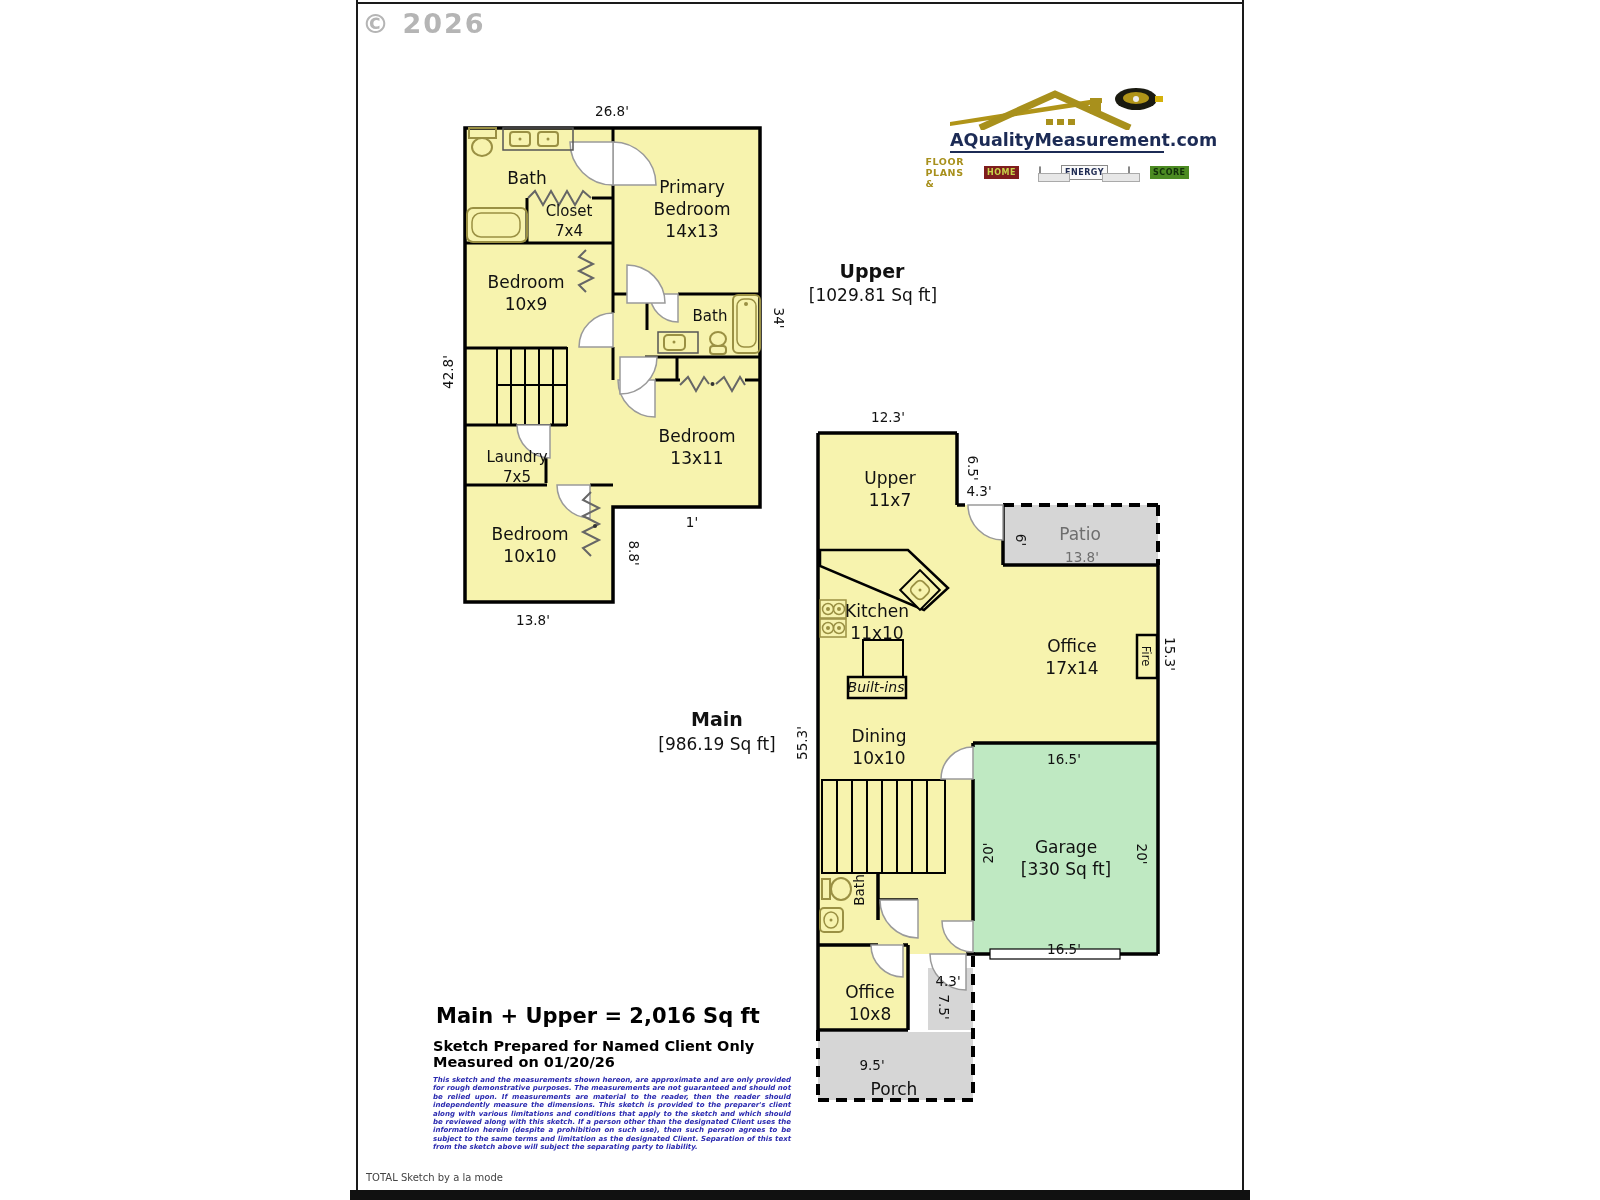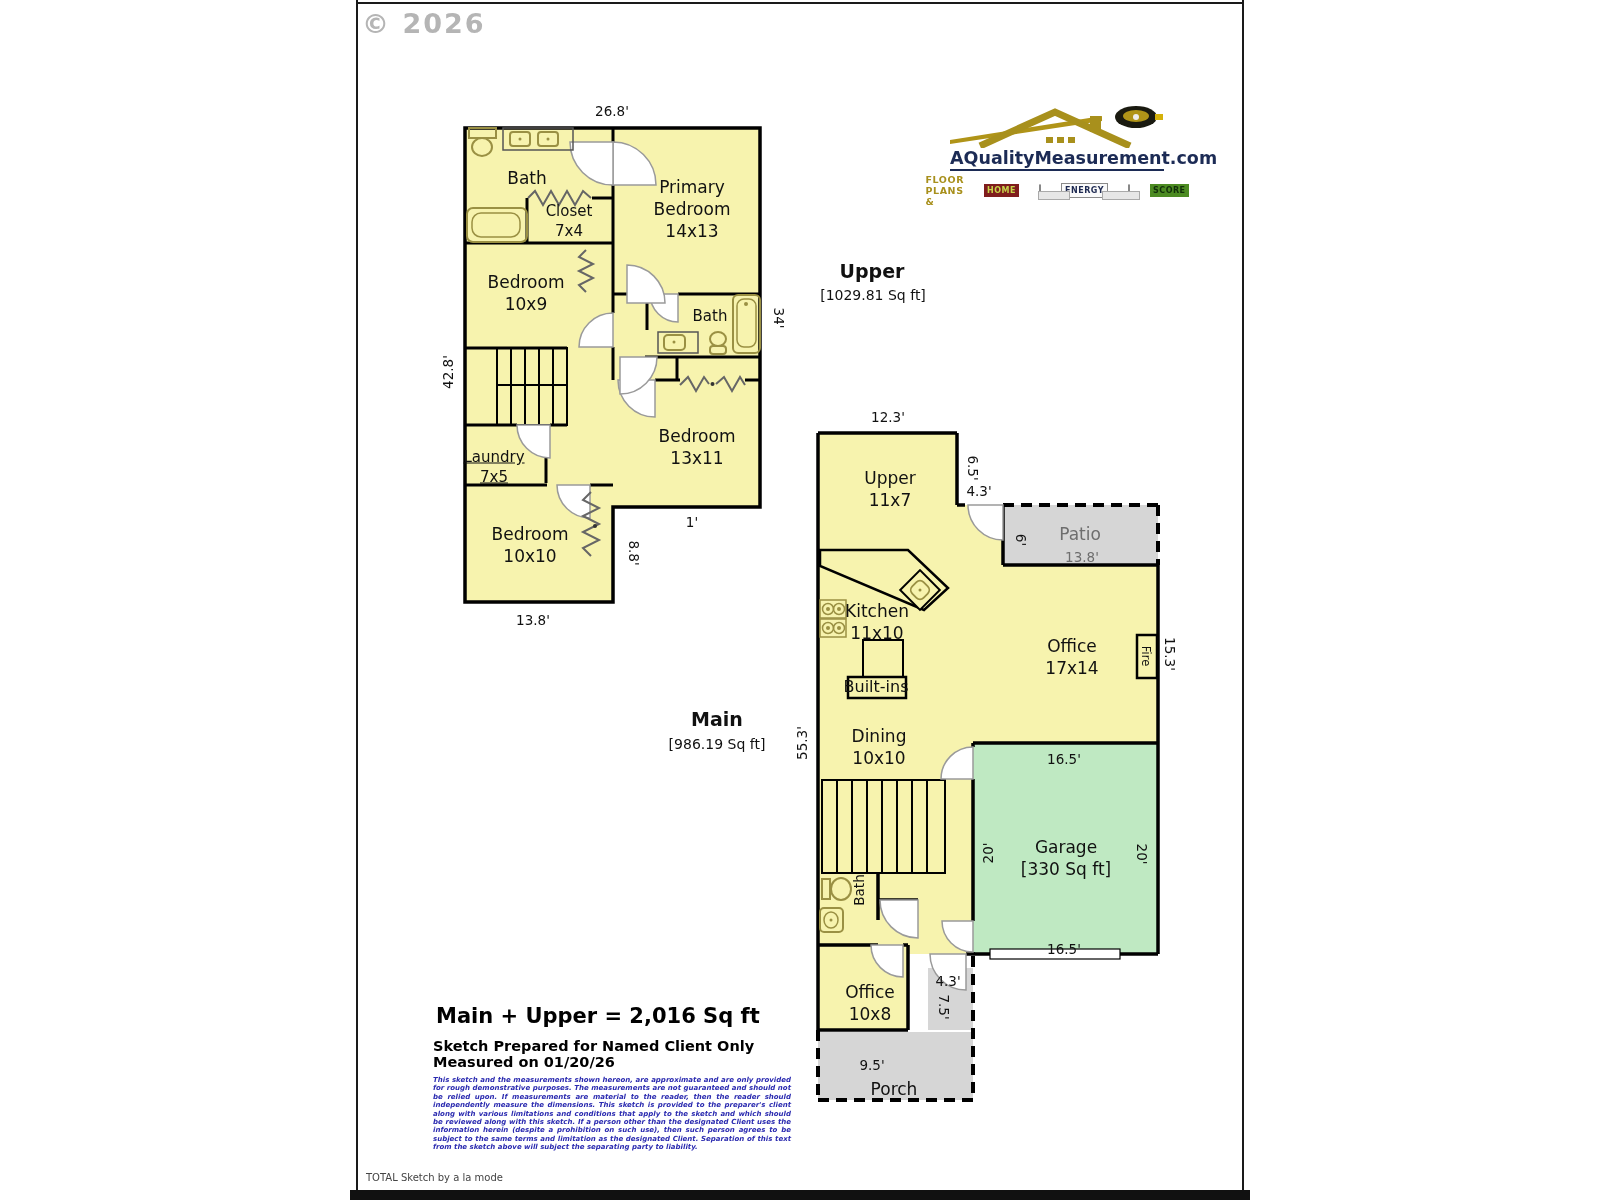--- a/index.html
+++ b/index.html
@@ -13,26 +13,26 @@
   .frame-bottom{left:350px;top:1190px;width:900px;height:10px;background:#111;}
   
   .lbl{position:absolute;transform:translate(-50%,-50%);text-align:center;
        white-space:pre-line;color:#111;line-height:1.3;}
   .rot90{transform:translate(-50%,-50%) rotate(90deg);}
   .rotm90{transform:translate(-50%,-50%) rotate(-90deg);}
   .room{font-size:17px;}
   .room-sm{font-size:15px;}
   .dim{font-size:13.5px;}
   .title{font-size:19px;font-weight:bold;}
-  .area{font-size:14px;}
+  .area{font-size:17px;}
   .gray{color:#6e6e6e;}
   .firelbl{font-size:11.5px;}
   .copyright{left:362px;top:8px;font-size:27px;font-weight:bold;color:#b5b5b5;letter-spacing:2px;}
   
-  .logo{left:950px;top:106px;width:214px;height:100px;}
+  .logo{left:950px;top:88px;width:214px;height:100px;}
   .logo-site{position:absolute;left:0;top:42px;width:214px;text-align:center;
              font-size:17.5px;font-weight:bold;color:#1c2b55;border-bottom:2px solid #1c2b55;
              padding-bottom:1px;}
   .logo-row{position:absolute;left:0;top:68px;width:214px;display:flex;align-items:center;
             justify-content:center;gap:20px;}
   .logo-tag{font-size:9.5px;font-weight:bold;color:#a8901c;letter-spacing:0.6px;text-transform:uppercase;}
   .badge{font-size:8px;font-weight:bold;padding:2px 3px;letter-spacing:0.5px;text-transform:uppercase;}
   .badge-home{background:#7f1d1d;color:#c8d44a;}
   .badge-energy{background:#fafafa;color:#1e2a52;border:1px solid #8a8a8a;}
   .badge-score{background:#4c8b22;color:#12300a;}
@@ -248,21 +248,21 @@
 14x13</div>
   <div class="lbl room" style="left:526px;top:293px;">Bedroom
 10x9</div>
   <div class="lbl dim rotm90" style="left:449px;top:372px;">42.8'</div>
   <div class="lbl dim rot90" style="left:778px;top:318px;">34'</div>
   <div class="lbl room-sm" style="left:710px;top:317px;">Bath</div>
   <div class="lbl room" style="left:697px;top:447px;">Bedroom
 13x11</div>
   <div class="lbl dim" style="left:692px;top:523px;">1'</div>
   <div class="lbl dim rot90" style="left:633px;top:553px;">8.8'</div>
-  <div class="lbl room-sm" style="left:494px;top:467px;text-decoration:underline;">Laundry
+  <div class="lbl room-sm" style="left:517px;top:467px;">Laundry
 7x5</div>
   <div class="lbl room" style="left:530px;top:545px;">Bedroom
 10x10</div>
   <div class="lbl dim" style="left:533px;top:621px;">13.8'</div>
   <div class="lbl title" style="left:872px;top:271px;">Upper</div>
   <div class="lbl area" style="left:873px;top:295px;">[1029.81 Sq ft]</div>
 
   <div class="lbl dim" style="left:888px;top:418px;">12.3'</div>
   <div class="lbl room" style="left:890px;top:489px;">Upper
 11x7</div>
@@ -270,21 +270,21 @@
   <div class="lbl dim" style="left:979px;top:492px;">4.3'</div>
   <div class="lbl room gray" style="left:1080px;top:534px;">Patio</div>
   <div class="lbl dim gray" style="left:1082px;top:558px;">13.8'</div>
   <div class="lbl dim rot90" style="left:1020px;top:540px;">6'</div>
   <div class="lbl room" style="left:877px;top:622px;">Kitchen
 11x10</div>
   <div class="lbl room" style="left:1072px;top:657px;">Office
 17x14</div>
   <div class="lbl firelbl rot90" style="left:1146px;top:656px;">Fire</div>
   <div class="lbl dim rot90" style="left:1169px;top:654px;">15.3'</div>
-  <div class="lbl" style="left:876px;top:687px;font-size:16px;">Built-ins</div>
+  <div class="lbl" style="left:876px;top:687px;font-size:14px;font-style:italic;">Built-ins</div>
   <div class="lbl room" style="left:879px;top:747px;">Dining
 10x10</div>
   <div class="lbl title" style="left:717px;top:719px;">Main</div>
   <div class="lbl area" style="left:717px;top:744px;">[986.19 Sq ft]</div>
   <div class="lbl dim rotm90" style="left:803px;top:743px;">55.3'</div>
   <div class="lbl room" style="left:1066px;top:858px;">Garage
 [330 Sq ft]</div>
   <div class="lbl dim" style="left:1064px;top:760px;">16.5'</div>
   <div class="lbl dim" style="left:1064px;top:950px;">16.5'</div>
   <div class="lbl dim rotm90" style="left:989px;top:853px;">20'</div>

